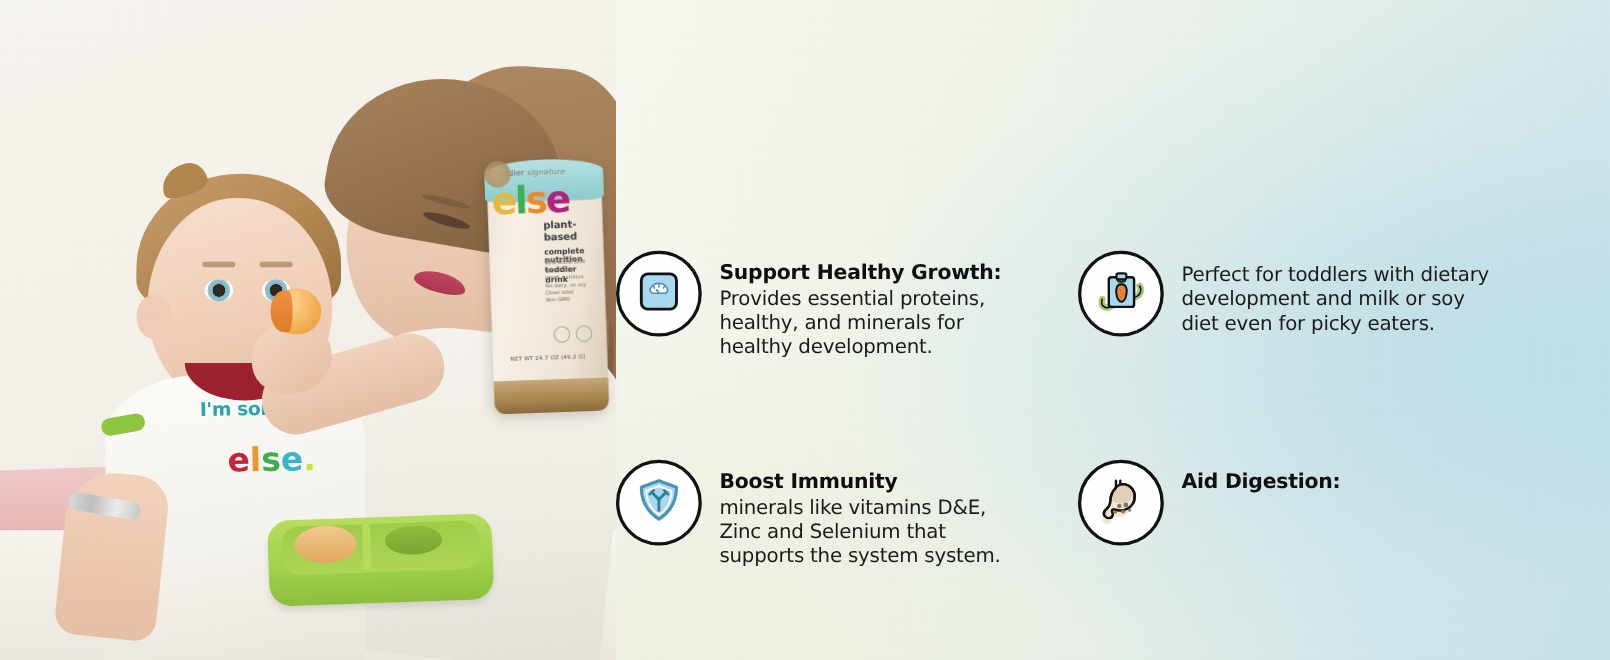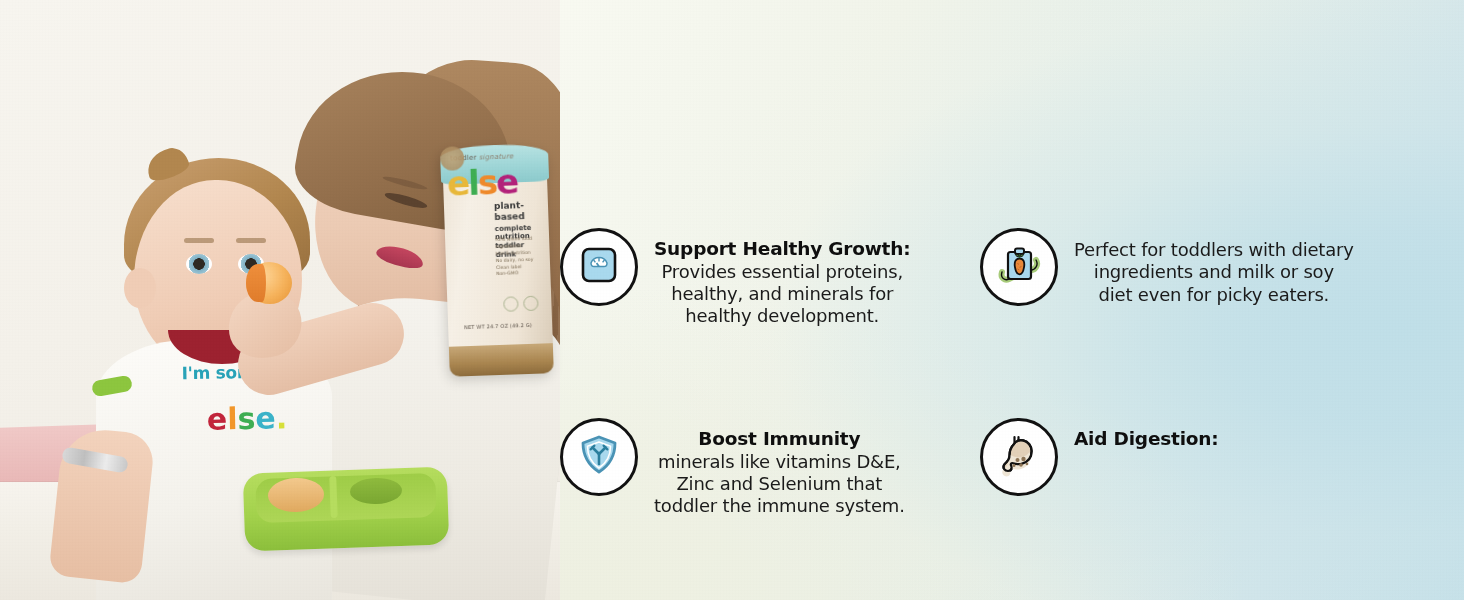--- a/index.html
+++ b/index.html
@@ -199,21 +199,21 @@
   #grid {
     position:absolute; left:560px; top:228px; width:890px; height:348px;
     display:grid; grid-template-columns:420px 460px; grid-template-rows:190px 158px;
   }
   .benefit { display:flex; align-items:flex-start; gap:16px; }
   .ic-wrap {
     flex:0 0 auto; width:78px; height:78px; border-radius:50%;
     background:#ffffff; border:3.5px solid #121212;
     display:flex; align-items:center; justify-content:center;
   }
-  .btext { padding-top:10px;text-align:center; }
+  .btext { padding-top:10px; }
   .btitle {
     font-family:"DejaVu Sans", sans-serif;
     font-weight:700; font-size:18.5px; color:#0f0f0f;
     line-height:1.18; letter-spacing:-.2px;
   }
   .bbody {
     font-family:"DejaVu Sans", sans-serif;
     font-weight:400; font-size:18px; color:#1b1b1b;
     line-height:1.24; letter-spacing:-.2px; margin-top:1px;
   }
@@ -338,21 +338,21 @@
             <path d="M23.5 16.5 c4 0 5.4 3.6 4.6 8.4 c-.7 4.4-2.6 7.4-4.6 7.4 s-3.9-3-4.6-7.4 c-.8-4.8.6-8.4 4.6-8.4z" fill="#e8893a" stroke="#121212" stroke-width="1.8"></path>
             <line x1="21.4" y1="21.5" x2="23" y2="22.4" stroke="#c2662a" stroke-width="1"></line>
             <line x1="25.4" y1="24.5" x2="23.6" y2="25.4" stroke="#c2662a" stroke-width="1"></line>
             <line x1="21.6" y1="27" x2="23.2" y2="27.8" stroke="#c2662a" stroke-width="1"></line>
           </svg>
         </span>
       </div>
       <div class="btext">
         <div class="bbody">
           <span>Perfect for toddlers with dietary</span>
-          <span>ingredients and milk or soy</span>
+          <span>development and milk or soy</span>
           <span>diet even for picky eaters.</span>
         </div>
       </div>
     </div>
 
     <div class="benefit">
       <div class="ic-wrap">
         <span>
           <svg width="44" height="44" viewBox="0 0 44 44">
             <path d="M22 4 L38 10 c0 13-5 22-16 29 C11 32 6 23 6 10z" fill="#a9d9ee" stroke="#4a93b5" stroke-width="2.8" stroke-linejoin="round"></path>
@@ -363,21 +363,21 @@
             <line x1="13.6" y1="16.4" x2="17.4" y2="12.6" stroke="#2b7f9e" stroke-width="2.2" stroke-linecap="round"></line>
             <line x1="26.6" y1="12.6" x2="30.4" y2="16.4" stroke="#2b7f9e" stroke-width="2.2" stroke-linecap="round"></line>
           </svg>
         </span>
       </div>
       <div class="btext">
         <div class="btitle">Boost Immunity</div>
         <div class="bbody">
           <span>minerals like vitamins D&amp;E,</span>
           <span>Zinc and Selenium that</span>
-          <span>toddler the immune system.</span>
+          <span>supports the system system.</span>
         </div>
       </div>
     </div>
 
     <div class="benefit">
       <div class="ic-wrap">
         <span>
           <svg width="46" height="46" viewBox="0 0 46 46">
             <path d="M18.5 5 L18.5 13" stroke="#121212" stroke-width="2.2" stroke-linecap="round"></path>
             <path d="M22.5 5 L22.5 13" stroke="#121212" stroke-width="2.2" stroke-linecap="round"></path>

